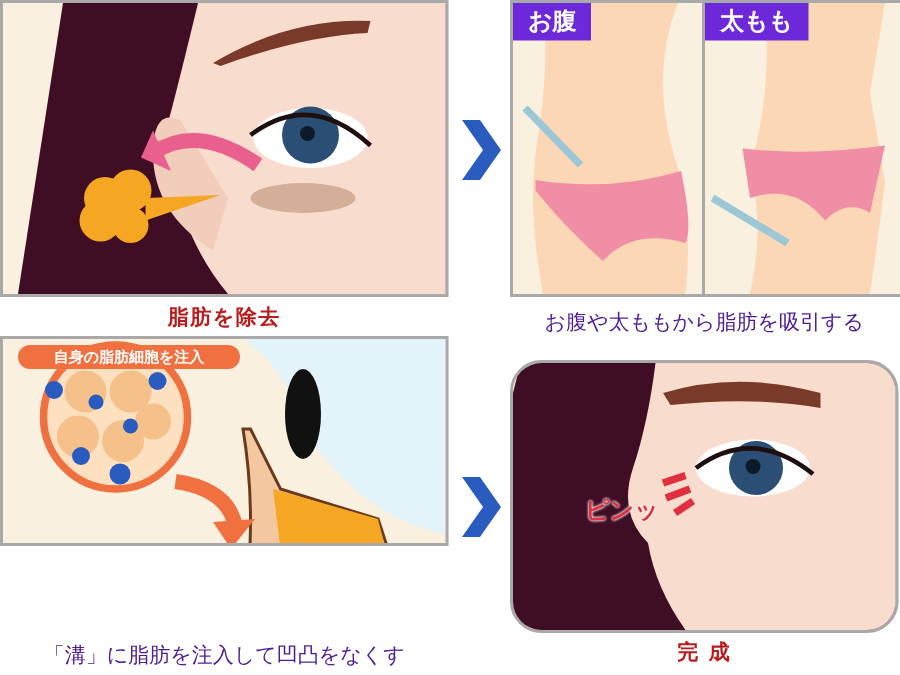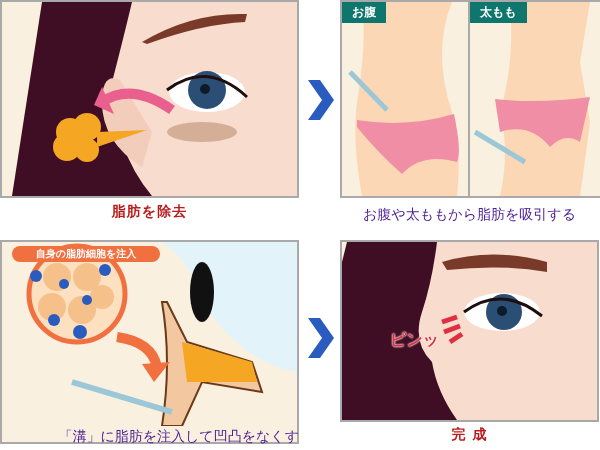--- a/index.html
+++ b/index.html
@@ -3,22 +3,22 @@
 <meta charset="utf-8">
 <style>
   html, body { margin: 0; padding: 0; background: #ffffff; }
   body { width: 600px; height: 450px; position: relative; overflow: hidden;
          font-family: "DejaVu Sans", sans-serif; }
   .panel { position: absolute; box-sizing: border-box; border: 2px solid #a9a9a9; overflow: hidden; }
   .caption { position: absolute; text-align: center; font-size: 14px; font-weight: bold; white-space: nowrap; }
   .caption.blue { color: #b91c1c; letter-spacing: 1px; }
   .caption.brown { color: #4c1d95; font-weight: normal; font-size: 14px; }
   .chev { position: absolute; }
-  .label-tag { position: absolute; top: 0; background: #0f766e; color: #fff; font-weight: bold;
-               font-size: 12px; padding: 2px 10px; }
+  .label-tag { position: absolute; top: 0; background: #6d28d9; color: #fff; font-weight: bold;
+               font-size: 16px; padding: 2px 10px; }
   svg { display: block; }
 </style>
 </head>
 <body>
 
 <div class="panel" style="left:0;top:0;width:299px;height:198px;background:#f9f0e0;">
   <svg width="295" height="194" viewBox="0 0 295 194">
     <path d="M40 0 L295 0 L295 194 L10 194 Z" fill="#3f0d24"></path>
     <path d="M130 0 L295 0 L295 194 L150 194 Q130 170 120 140 Q100 110 110 80 Q118 50 130 0 Z" fill="#f8dccd"></path>
     <path d="M118 78 Q100 70 100 100 Q100 140 140 165 L150 130 Z" fill="#f3cdbb"></path>
@@ -58,21 +58,21 @@
 <div class="panel" style="left:468px;top:0;width:158px;height:198px;background:#f9f0e0;">
   <svg width="127" height="194" viewBox="0 0 127 194">
     <path d="M40 0 L120 0 L110 60 L120 120 Q115 160 110 194 L30 194 Q40 150 30 110 Q45 60 40 0 Z" fill="#fcd7b6"></path>
     <path d="M25 97 Q70 102 120 95 L110 140 Q95 130 80 145 Q60 120 30 130 Z" fill="#f08ea6"></path>
     <line x1="5" y1="130" x2="55" y2="160" stroke="#9cc7d6" stroke-width="5"></line>
   </svg>
   <div class="label-tag" style="left:0;">太もも</div>
 </div>
 <div class="caption brown" style="left:340px;top:206px;width:259px;">お腹や太ももから脂肪を吸引する</div>
 
-<div class="panel" style="left:0;top:240px;width:299px;height:204px;background:#f9f0e0;">
+<div class="panel" style="left:0;top:224px;width:299px;height:140px;background:#f9f0e0;">
   <svg width="295" height="184" viewBox="0 0 295 184">
     <path d="M160 0 L295 0 L295 130 Q240 120 200 60 Q190 20 160 0 Z" fill="#e3f3fa"></path>
     <ellipse cx="200" cy="50" rx="12" ry="30" fill="#111"></ellipse>
     <path d="M165 60 L185 100 L250 120 L260 150 L200 140 L180 184 L160 184 Q170 120 160 60 Z" fill="#f3c8a0" stroke="#6a3a1a" stroke-width="2"></path>
     <path d="M180 100 L250 120 L255 140 L185 140 Z" fill="#f5a623"></path>
     <circle cx="75" cy="52" r="48" fill="#fce0bf" stroke="#f07040" stroke-width="5"></circle>
     <g fill="#f5c08a">
       <circle cx="55" cy="35" r="14"></circle>
         <circle cx="85" cy="35" r="14"></circle>
       <circle cx="50" cy="65" r="14"></circle>
@@ -86,29 +86,29 @@
       <circle cx="85" cy="58" r="5"></circle>
         <circle cx="52" cy="78" r="6"></circle>
         <circle cx="78" cy="90" r="7"></circle>
     </g>
     <path d="M115 95 Q150 100 155 125" stroke="#f07040" stroke-width="10" fill="none"></path>
     <path d="M140 122 L168 120 L152 140 Z" fill="#f07040"></path>
     <line x1="70" y1="140" x2="170" y2="170" stroke="#9cc7d6" stroke-width="6"></line>
   </svg>
   <div style="position:absolute;left:10px;top:4px;width:140px;font-size:10px;font-weight:bold;color:#fff;background:#f07040;border-radius:8px;padding:1px 4px;text-align:center;">自身の脂肪細胞を注入</div>
 </div>
-<div class="caption brown" style="left:0;top:428px;width:299px;text-align:right;">「溝」に脂肪を注入して凹凸をなくす</div>
+<div class="caption brown" style="left:0;top:428px;width:299px;">「溝」に脂肪を注入して凹凸をなくす</div>
 
 <div class="chev" style="left:306px;top:316px;">
   <svg width="30" height="44" viewBox="0 0 30 44">
       <path d="M2 2 L14 2 L28 22 L14 42 L2 42 L16 22 Z" fill="#2a5cc0"></path>
     </svg>
 </div>
 
-<div class="panel" style="left:340px;top:240px;width:259px;height:182px;background:#f9f0e0;">
+<div class="panel" style="left:340px;top:240px;width:259px;height:182px;background:#f9f0e0;border-radius:21px;">
   <svg width="255" height="178" viewBox="0 0 255 178">
     <path d="M5 0 L255 0 L255 178 L0 178 L0 20 Z" fill="#3f0d24"></path>
     <path d="M95 0 L255 0 L255 178 L115 178 Q95 150 90 120 Q70 100 80 70 Q90 40 95 0 Z" fill="#f8dccd"></path>
     <path d="M100 20 Q150 5 205 20 L205 30 Q160 22 105 28 Z" fill="#7a3a2a"></path>
     <ellipse cx="160" cy="70" rx="38" ry="19" fill="#fff"></ellipse>
     <circle cx="162" cy="70" r="18" fill="#2b4f74"></circle>
     <circle cx="160" cy="69" r="5" fill="#0c1a2a"></circle>
     <path d="M122 70 Q160 42 200 74" stroke="#1e0e0e" stroke-width="3" fill="none"></path>
     <g stroke="#e03040" stroke-width="5">
       <line x1="100" y1="80" x2="115" y2="75"></line>

